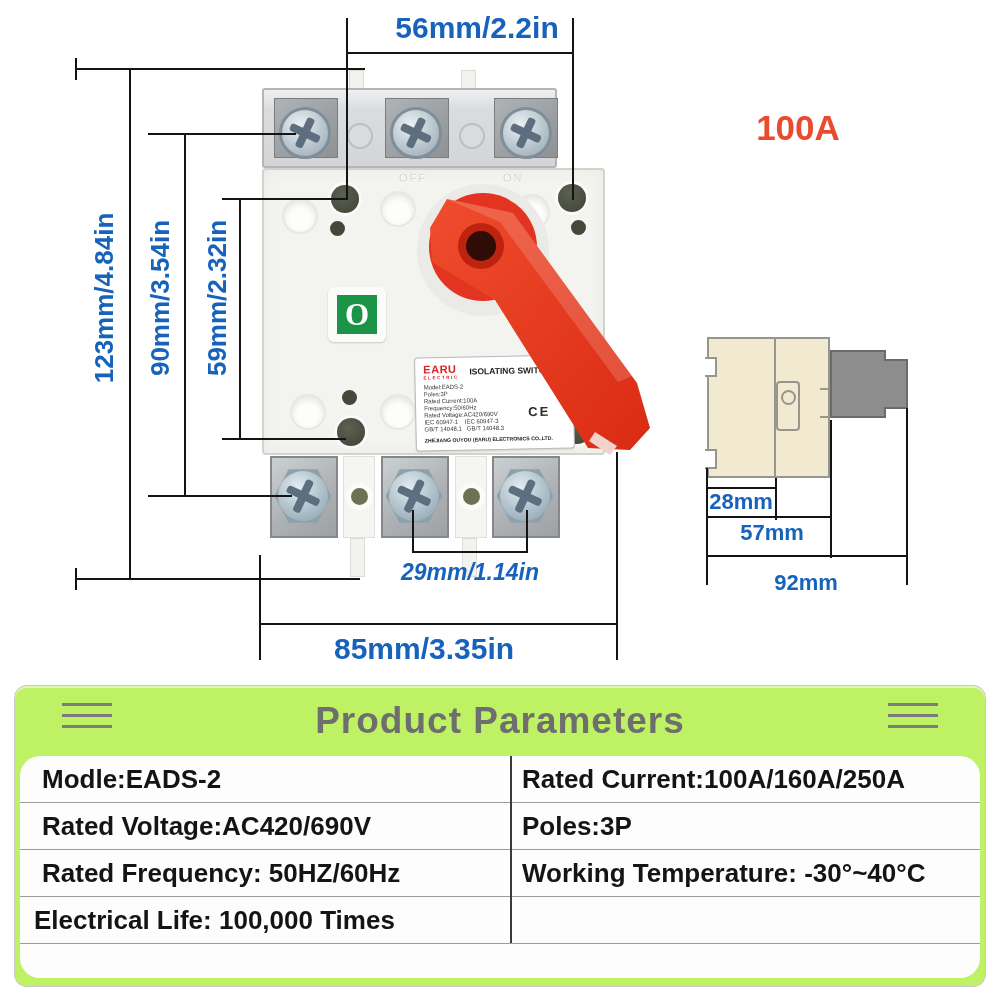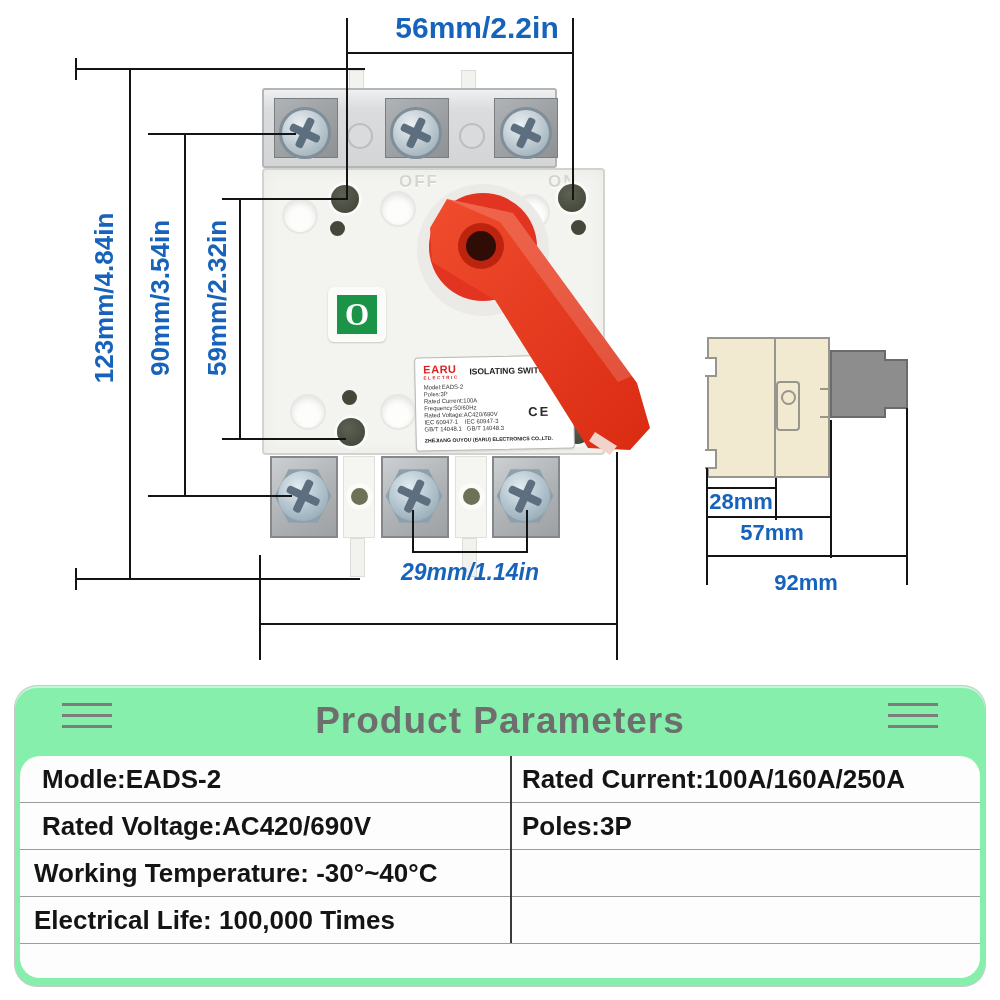--- a/index.html
+++ b/index.html
@@ -26,21 +26,21 @@
          background:radial-gradient(circle at 38% 32%,#eaf0f4,#b9c6ce 55%,#93a4af);
          border:3px solid #7f8e98;box-sizing:border-box;}
   .cross::before,.cross::after{content:"";position:absolute;left:50%;top:50%;
          width:70%;height:17%;background:#5d6f7e;border-radius:3px;
          transform:translate(-50%,-50%) rotate(25deg);}
   .cross::after{transform:translate(-50%,-50%) rotate(115deg);}
   .post{position:absolute;border-radius:50%;background:#d9dbdc;border:2px solid #bcbebf;box-sizing:border-box;}
   .body-main{position:absolute;left:262px;top:168px;width:343px;height:287px;
              background:#f3f3f0;border:2px solid #d2d2ce;border-radius:4px;box-sizing:border-box;
              box-shadow:inset 0 0 18px rgba(0,0,0,.04);}
-  .emboss{position:absolute;color:#d6d6d0;font-weight:700;font-size:17px;letter-spacing:2px;
+  .emboss{position:absolute;color:#d6d6d0;font-weight:400;font-size:11px;letter-spacing:2px;
           text-shadow:0 1px 0 #fff;}
   .hole-dark{position:absolute;border-radius:50%;
              background:radial-gradient(circle at 40% 35%,#5c6152,#3d4236);
              box-shadow:0 0 0 3px rgba(255,255,255,.55);}
   .hole-white{position:absolute;border-radius:50%;background:#fdfdfb;
               box-shadow:inset 0 3px 6px rgba(0,0,0,.10),0 0 0 2px #e7e7e3;}
   .hole-small{position:absolute;width:15px;height:15px;border-radius:50%;
               background:#43483a;border:4px solid #f4f4f0;box-sizing:content-box;}
   .ind-frame{position:absolute;left:328px;top:287px;width:58px;height:55px;border-radius:6px;
              background:#fbfbf9;box-shadow:0 1px 2px rgba(0,0,0,.18);}
@@ -76,22 +76,22 @@
               border:2px solid #97968d;border-left:none;box-sizing:border-box;}
   .side-bracket{position:absolute;left:776px;top:381px;width:24px;height:50px;
                 border:2px solid #97968d;border-radius:4px;box-sizing:border-box;}
   .side-bracket-hole{position:absolute;left:781px;top:390px;width:15px;height:15px;border-radius:50%;
                 border:2px solid #97968d;background:#f1ead1;box-sizing:border-box;}
   .side-handle{position:absolute;left:830px;top:350px;width:56px;height:68px;background:#8d8d8d;
                border:2px solid #6b6b6b;box-sizing:border-box;}
   .side-nub{position:absolute;left:884px;top:359px;width:24px;height:50px;background:#8d8d8d;
             border:2px solid #6b6b6b;border-left:none;box-sizing:border-box;}
   
-  .panel{position:absolute;left:15px;top:686px;width:970px;height:300px;background:#86efac;
-         border-radius:22px;box-shadow:inset 0 2px 0 rgba(255,255,255,.5),0 0 0 1px #c9c9c9;}
+  .panel{position:absolute;left:15px;top:686px;width:970px;height:300px;background:#bef264;
+         border-radius:12px;box-shadow:inset 0 2px 0 rgba(255,255,255,.5),0 0 0 1px #c9c9c9;}
   .panel-title{position:absolute;left:0;top:0;width:100%;height:70px;display:flex;
                align-items:center;justify-content:center;color:#6e6e6e;font-weight:700;
                font-size:37px;letter-spacing:1px;}
   .deco{position:absolute;width:50px;height:38px;top:17px;}
   .deco i{display:block;height:3px;background:#7c7c7c;margin-bottom:8px;}
   .ptable{position:absolute;left:5px;top:70px;width:960px;height:222px;background:#fdfdfd;
           border-radius:20px;overflow:hidden;}
   .prow{position:relative;height:46px;border-bottom:1px solid #9c9c9c;display:flex;}
   .pcell{display:flex;align-items:center;font-weight:700;font-size:26px;color:#141414;}
   .pcell.left{width:488px;padding-left:22px;box-sizing:border-box;}
@@ -114,21 +114,21 @@
       <div class="metal-sq" style="left:230px;"></div>
       <div class="screw cross" style="left:15px;top:17px;width:52px;height:52px;"></div>
       <div class="screw cross" style="left:126px;top:17px;width:52px;height:52px;"></div>
       <div class="screw cross" style="left:236px;top:17px;width:52px;height:52px;"></div>
       <div class="post" style="left:83px;top:33px;width:26px;height:26px;"></div>
       <div class="post" style="left:195px;top:33px;width:26px;height:26px;"></div>
     </div>
 
     <div class="body-main"></div>
     <div class="emboss" style="left:399px;top:172px;">OFF</div>
-    <div class="emboss" style="left:548px;top:172px;">ON</div>
+    <div class="emboss" style="left:503px;top:172px;">ON</div>
 
     <div class="hole-white" style="left:284px;top:200px;width:32px;height:32px;"></div>
     <div class="hole-white" style="left:382px;top:193px;width:32px;height:32px;"></div>
     <div class="hole-white" style="left:516px;top:196px;width:32px;height:32px;"></div>
     <div class="hole-white" style="left:292px;top:396px;width:32px;height:32px;"></div>
     <div class="hole-white" style="left:382px;top:396px;width:32px;height:32px;"></div>
     <div class="hole-dark" style="left:331px;top:185px;width:28px;height:28px;"></div>
     <div class="hole-dark" style="left:558px;top:184px;width:28px;height:28px;"></div>
     <div class="hole-dark" style="left:337px;top:418px;width:28px;height:28px;"></div>
     <div class="hole-dark" style="left:563px;top:416px;width:28px;height:28px;"></div>
@@ -185,20 +185,21 @@
       <circle cx="103" cy="87" r="54" fill="#e23420"></circle>
       <polygon fill="url(#hg)" points="67,39 133,53 257,223 270,268 250,290 208,288 115,140 52,102 50,68"></polygon>
       <polygon fill="rgba(255,255,255,0.16)" points="67,39 133,53 252,216 238,222 120,62"></polygon>
       <circle cx="101" cy="86" r="23" fill="#bd2410"></circle>
       <circle cx="101" cy="86" r="15" fill="#2f0c05"></circle>
       <polygon fill="#f1d3cb" points="215,272 237,286 230,295 209,281"></polygon>
     </svg>
   </div>
 
   <div class="heading">
+    <div>100A</div>
   </div>
 
   <div class="abs" style="left:0;top:0;width:0;height:0;">
     <div class="side-body"></div>
     <div class="side-line" style="left:774px;top:339px;width:2px;height:137px;"></div>
     <div class="side-notch" style="top:357px;"></div>
     <div class="side-notch" style="top:449px;"></div>
     <div class="side-bracket"></div>
     <div class="side-bracket-hole"></div>
     <div class="side-line" style="left:820px;top:388px;width:8px;height:2px;"></div>
@@ -234,20 +235,21 @@
   <div class="dl" style="left:906px;top:408px;width:2px;height:177px;"></div>
   <div class="dl" style="left:706px;top:487px;width:71px;height:2px;"></div>
   <div class="dl" style="left:706px;top:516px;width:126px;height:2px;"></div>
   <div class="dl" style="left:706px;top:555px;width:202px;height:2px;"></div>
 
   <div class="dlabel f30" style="left:459px;top:28px;margin-left:18px;">56mm/2.2in</div>
   <div class="dlabel f26 rot" style="left:104px;top:298px;">123mm/4.84in</div>
   <div class="dlabel f26 rot" style="left:160px;top:298px;">90mm/3.54in</div>
   <div class="dlabel f26 rot" style="left:217px;top:298px;">59mm/2.32in</div>
   <div class="dlabel f23" style="left:470px;top:572px;font-style:italic;">29mm/1.14in</div>
+  <div class="dlabel f30" style="left:424px;top:649px;">85mm/3.35in</div>
   <div class="dlabel f22" style="left:741px;top:502px;">28mm</div>
   <div class="dlabel f22" style="left:772px;top:533px;">57mm</div>
   <div class="dlabel f22" style="left:806px;top:583px;">92mm</div>
 
   <div class="panel">
     <div class="panel-title">Product Parameters</div>
     <div class="deco" style="left:47px;">
       <i></i>
         <i></i>
         <i></i>
@@ -260,20 +262,21 @@
     <div class="ptable">
       <div class="prow">
         <div class="pcell left">Modle:EADS-2</div>
         <div class="pcell right">Rated Current:100A/160A/250A</div>
       </div>
       <div class="prow">
         <div class="pcell left">Rated Voltage:AC420/690V</div>
         <div class="pcell right">Poles:3P</div>
       </div>
       <div class="prow">
+        <div class="pcell left">Rated Frequency: 50HZ/60Hz</div>
         <div class="pcell right">Working Temperature: -30°~40°C</div>
       </div>
       <div class="prow">
         <div class="pcell right">Electrical Life: 100,000 Times</div>
       </div>
       <div class="pdivider"></div>
     </div>
   </div>
 
 </div>

